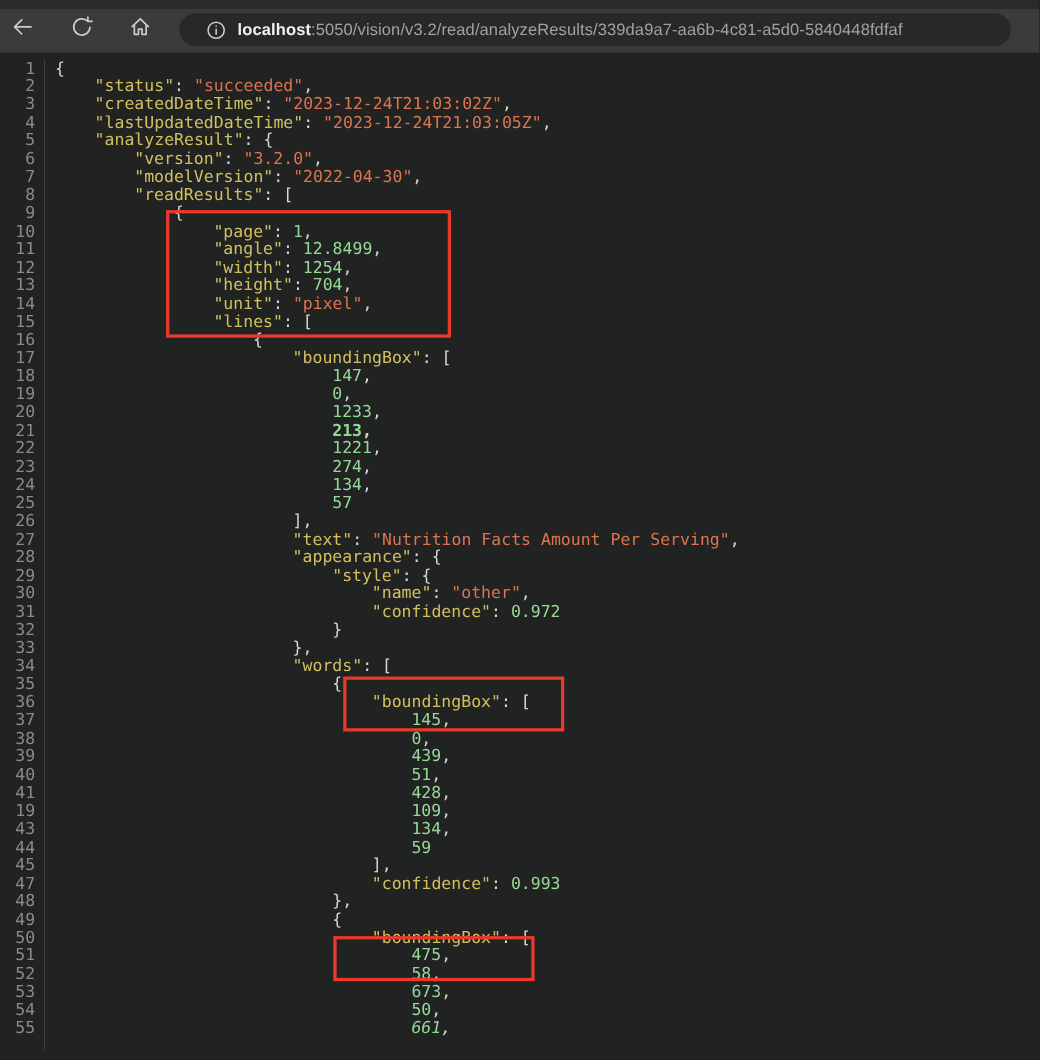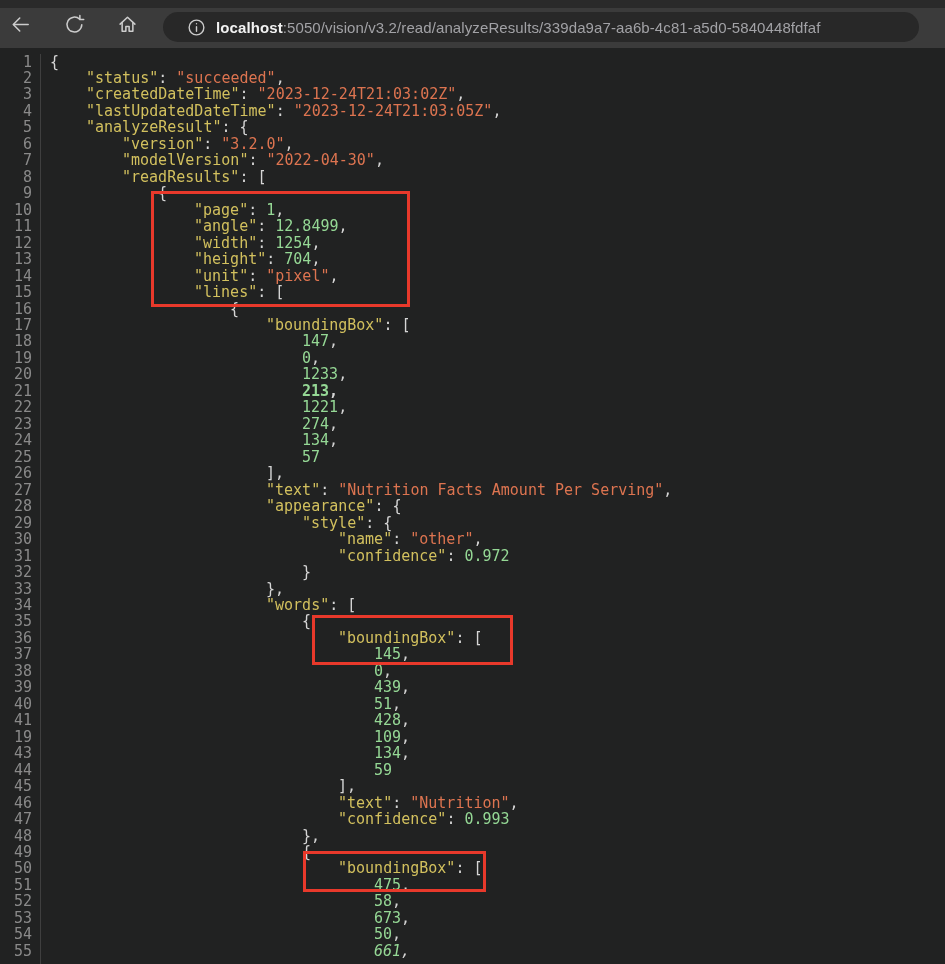--- a/index.html
+++ b/index.html
@@ -113,21 +113,20 @@
     <div class="line"><span class="ln">36</span><span class="lc" style="padding-left: 297px;"><span class="t-k">"boundingBox"</span><span class="t-p">: [</span></span></div>
     <div class="line"><span class="ln">37</span><span class="lc" style="padding-left: 333px;"><span class="t-n">145</span><span class="t-p">,</span></span></div>
     <div class="line"><span class="ln">38</span><span class="lc" style="padding-left: 333px;"><span class="t-n">0</span><span class="t-p">,</span></span></div>
     <div class="line"><span class="ln">39</span><span class="lc" style="padding-left: 333px;"><span class="t-n">439</span><span class="t-p">,</span></span></div>
     <div class="line"><span class="ln">40</span><span class="lc" style="padding-left: 333px;"><span class="t-n">51</span><span class="t-p">,</span></span></div>
     <div class="line"><span class="ln">41</span><span class="lc" style="padding-left: 333px;"><span class="t-n">428</span><span class="t-p">,</span></span></div>
     <div class="line"><span class="ln">19</span><span class="lc" style="padding-left: 333px;"><span class="t-n">109</span><span class="t-p">,</span></span></div>
     <div class="line"><span class="ln">43</span><span class="lc" style="padding-left: 333px;"><span class="t-n">134</span><span class="t-p">,</span></span></div>
     <div class="line"><span class="ln">44</span><span class="lc" style="padding-left: 333px;"><span class="t-n">59</span></span></div>
     <div class="line"><span class="ln">45</span><span class="lc" style="padding-left: 297px;"><span class="t-p">],</span></span></div>
-    <div class="line"><span class="ln">46</span><span class="lc" style="padding-left: 297px;"><span class="t-k">"text"</span><span class="t-p">: </span><span class="t-s">"Nutrition"</span><span class="t-p">,</span></span></div>
     <div class="line"><span class="ln">47</span><span class="lc" style="padding-left: 297px;"><span class="t-k">"confidence"</span><span class="t-p">: </span><span class="t-n">0.993</span></span></div>
     <div class="line"><span class="ln">48</span><span class="lc" style="padding-left: 261px;"><span class="t-p">},</span></span></div>
     <div class="line"><span class="ln">49</span><span class="lc" style="padding-left: 261px;"><span class="t-p">{</span></span></div>
     <div class="line"><span class="ln">50</span><span class="lc" style="padding-left: 297px;"><span class="t-k">"boundingBox"</span><span class="t-p">: [</span></span></div>
     <div class="line"><span class="ln">51</span><span class="lc" style="padding-left: 333px;"><span class="t-n">475</span><span class="t-p">,</span></span></div>
     <div class="line"><span class="ln">52</span><span class="lc" style="padding-left: 333px;"><span class="t-n">58</span><span class="t-p">,</span></span></div>
     <div class="line"><span class="ln">53</span><span class="lc" style="padding-left: 333px;"><span class="t-n">673</span><span class="t-p">,</span></span></div>
     <div class="line"><span class="ln">54</span><span class="lc" style="padding-left: 333px;"><span class="t-n">50</span><span class="t-p">,</span></span></div>
     <div class="line"><span class="ln">55</span><span class="lc" style="padding-left: 333px; font-style: italic;"><span class="t-n">661</span><span class="t-p">,</span></span></div>
     <div class="line filler"><span class="ln"></span><span class="lc"></span></div>

